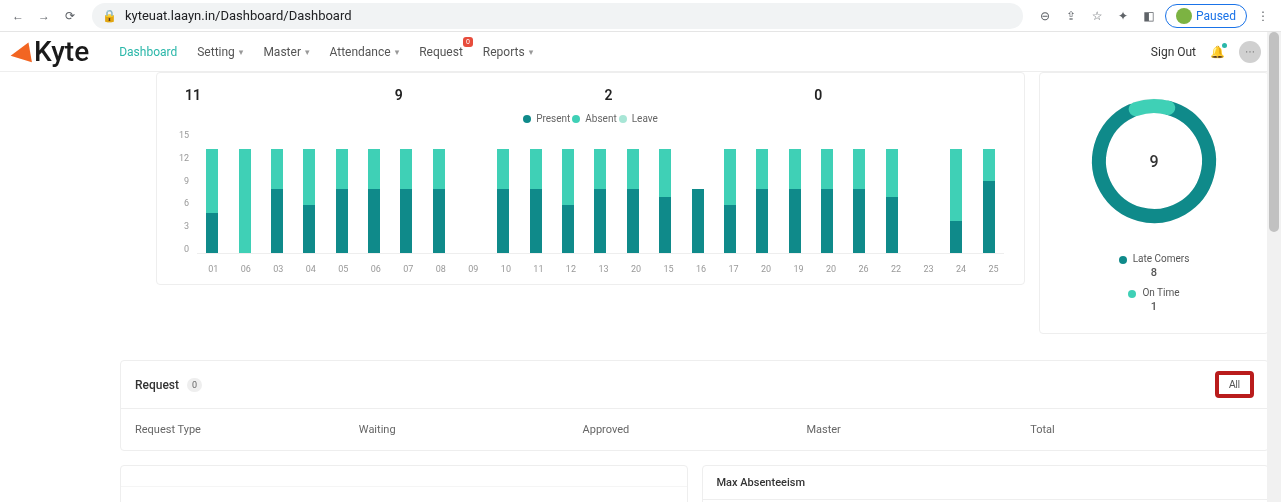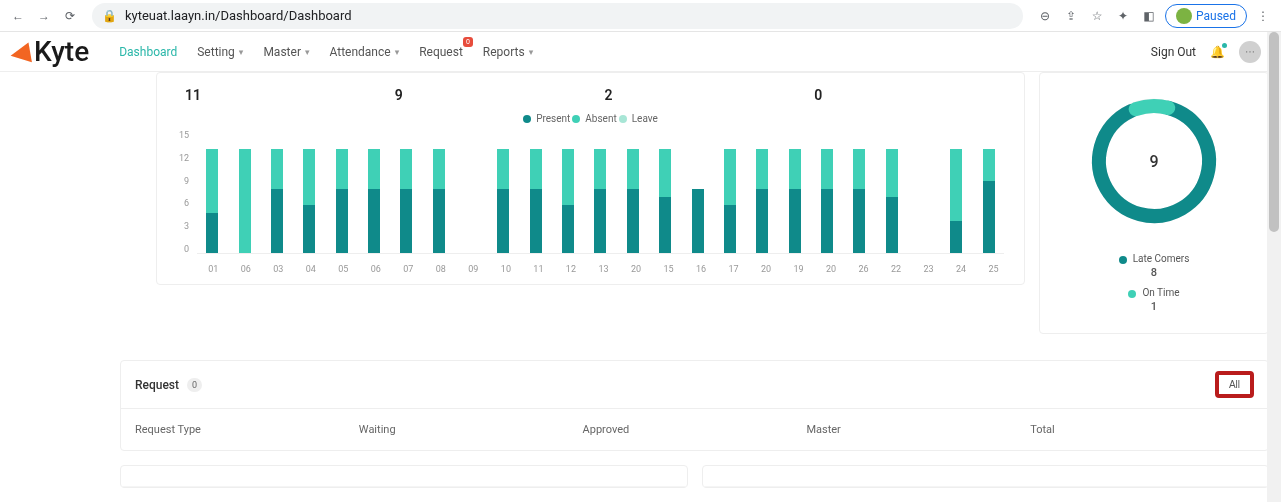--- a/index.html
+++ b/index.html
@@ -391,20 +391,21 @@
 
 <div class="bottom-row">
   <div class="half-card">
     <div class="hc-th-row">
       
       
     </div>
 
   </div>
   <div class="half-card">
+    <div class="hc-head">Max Absenteeism</div>
     <div class="hc-th-row">
       
       
     </div>
 
   </div>
 </div>
 
 <div class="scroll-track">
   <div class="scroll-thumb"></div>

